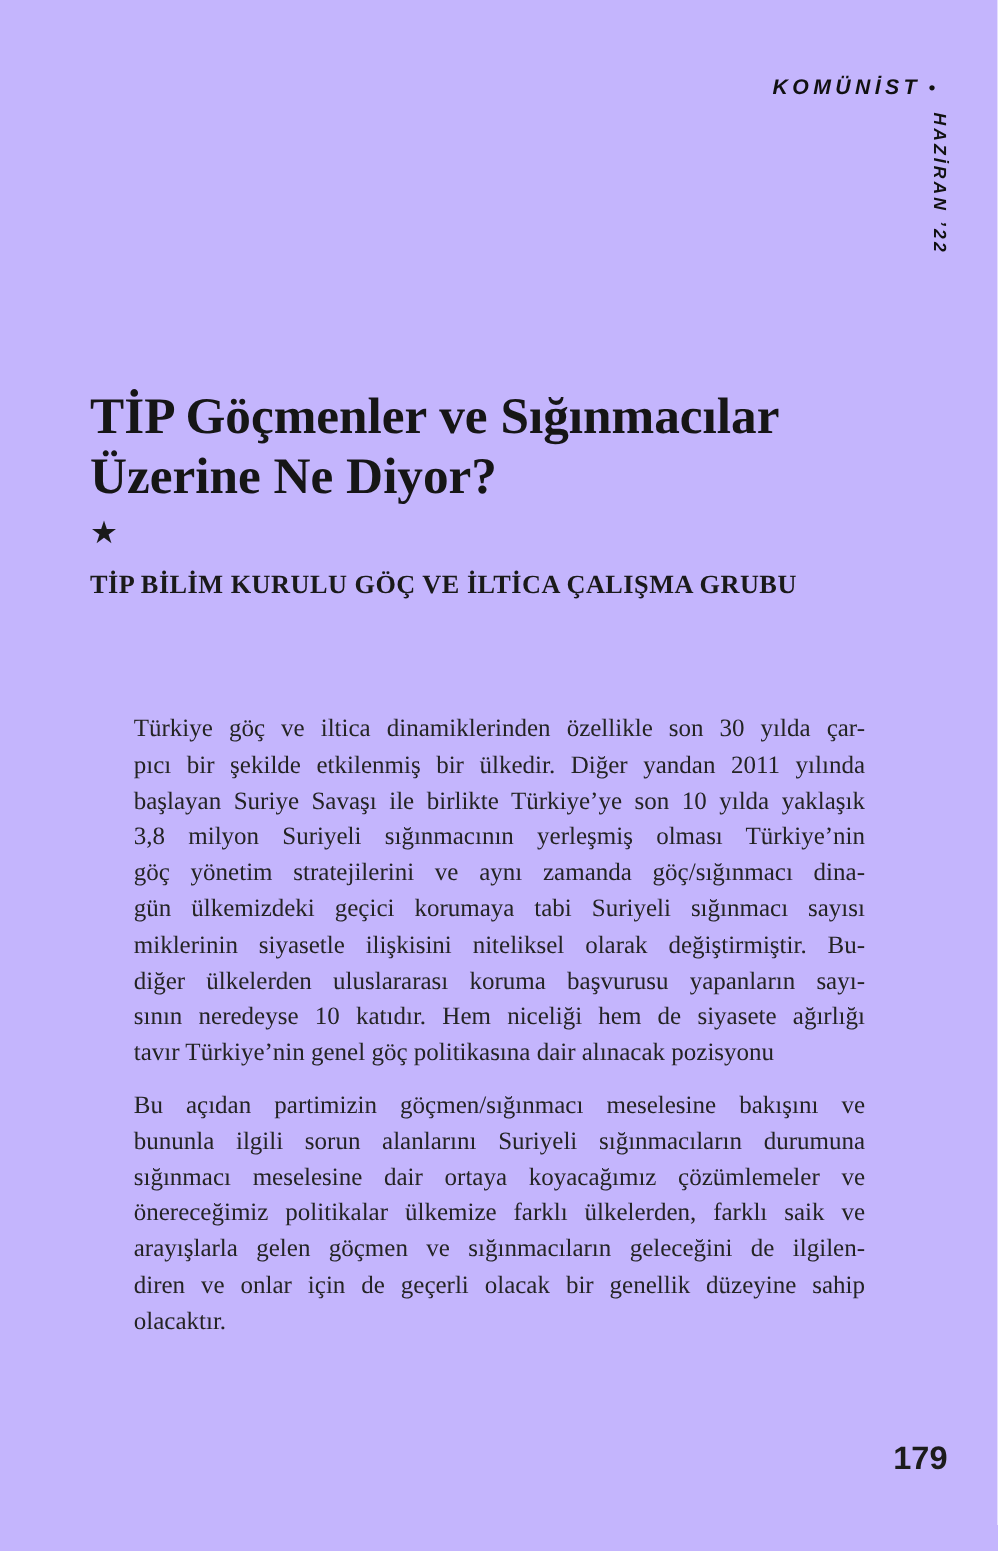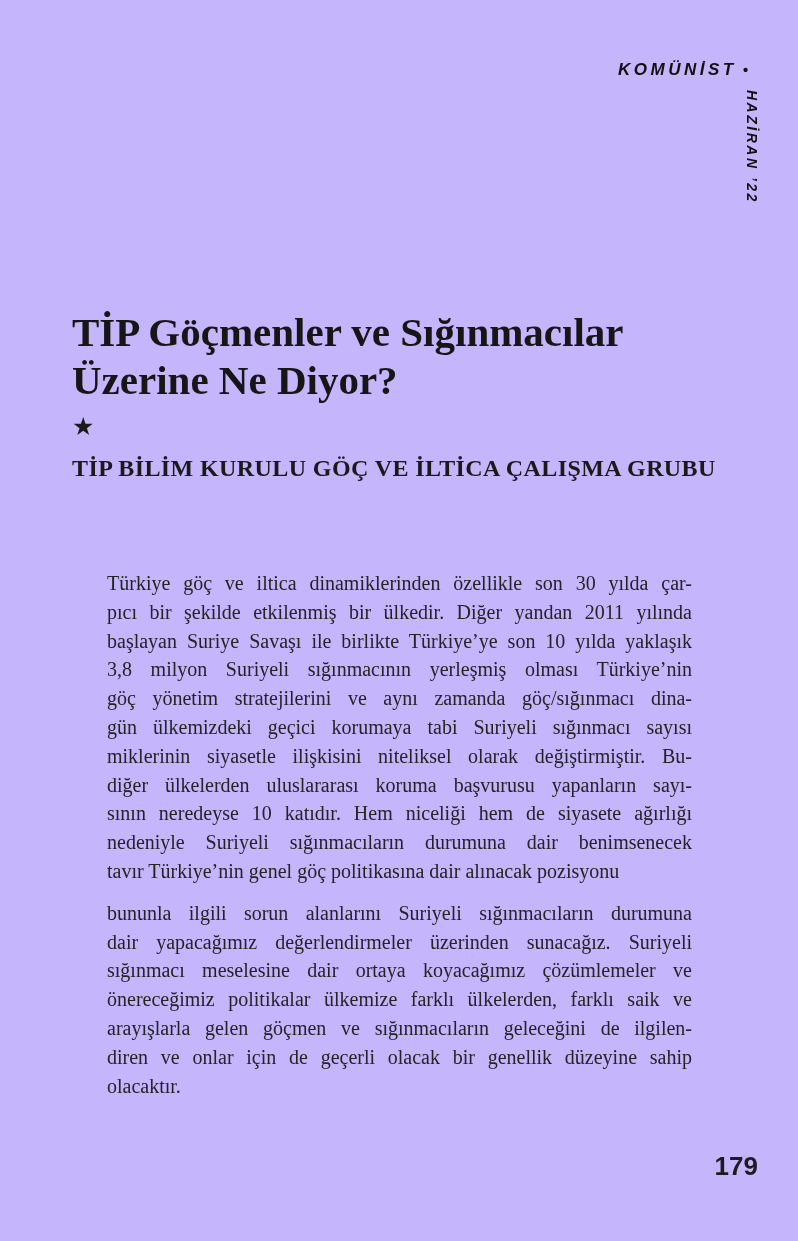--- a/index.html
+++ b/index.html
@@ -66,21 +66,21 @@
   .star-divider {
     margin-top: 10px;
     font-size: 25px;
     line-height: 26px;
     color: #1a1a1a;
   }
   .article-author {
     margin-top: 15px;
     font-family: "Liberation Serif", serif;
     font-weight: 700;
-    font-size: 24px;
+    font-size: 21px;
     letter-spacing: 0.4px;
     color: #1a1a1a;
     white-space: nowrap;
   }
   
   .body-text {
     position: absolute;
     top: 569px;
     left: 107px;
     width: 585px;
@@ -133,26 +133,25 @@
     <div class="paragraph">
         <div class="line">Türkiye göç ve iltica dinamiklerinden özellikle son 30 yılda çar-</div>
         <div class="line">pıcı bir şekilde etkilenmiş bir ülkedir. Diğer yandan 2011 yılında</div>
         <div class="line">başlayan Suriye Savaşı ile birlikte Türkiye’ye son 10 yılda yaklaşık</div>
         <div class="line">3,8 milyon Suriyeli sığınmacının yerleşmiş olması Türkiye’nin</div>
         <div class="line">göç yönetim stratejilerini ve aynı zamanda göç/sığınmacı dina-</div>
         <div class="line">gün ülkemizdeki geçici korumaya tabi Suriyeli sığınmacı sayısı</div>
         <div class="line">miklerinin siyasetle ilişkisini niteliksel olarak değiştirmiştir. Bu-</div>
         <div class="line">diğer ülkelerden uluslararası koruma başvurusu yapanların sayı-</div>
         <div class="line">sının neredeyse 10 katıdır. Hem niceliği hem de siyasete ağırlığı</div>
-        <div class="line">nedeniyle Suriyeli sığınmacıların durumuna dair benimsenecek</div>
         <div class="line">tavır Türkiye’nin genel göç politikasına dair alınacak pozisyonu</div>
       </div>
     <div class="paragraph">
+        <div class="line">Bu açıdan partimizin göçmen/sığınmacı meselesine bakışını ve</div>
         <div class="line">bununla ilgili sorun alanlarını Suriyeli sığınmacıların durumuna</div>
-        <div class="line">dair yapacağımız değerlendirmeler üzerinden sunacağız. Suriyeli</div>
         <div class="line">sığınmacı meselesine dair ortaya koyacağımız çözümlemeler ve</div>
         <div class="line">önereceğimiz politikalar ülkemize farklı ülkelerden, farklı saik ve</div>
         <div class="line">arayışlarla gelen göçmen ve sığınmacıların geleceğini de ilgilen-</div>
         <div class="line">diren ve onlar için de geçerli olacak bir genellik düzeyine sahip</div>
         <div class="line">olacaktır.</div>
       </div>
   </div>
 
   <div class="page-number">179</div>
 

